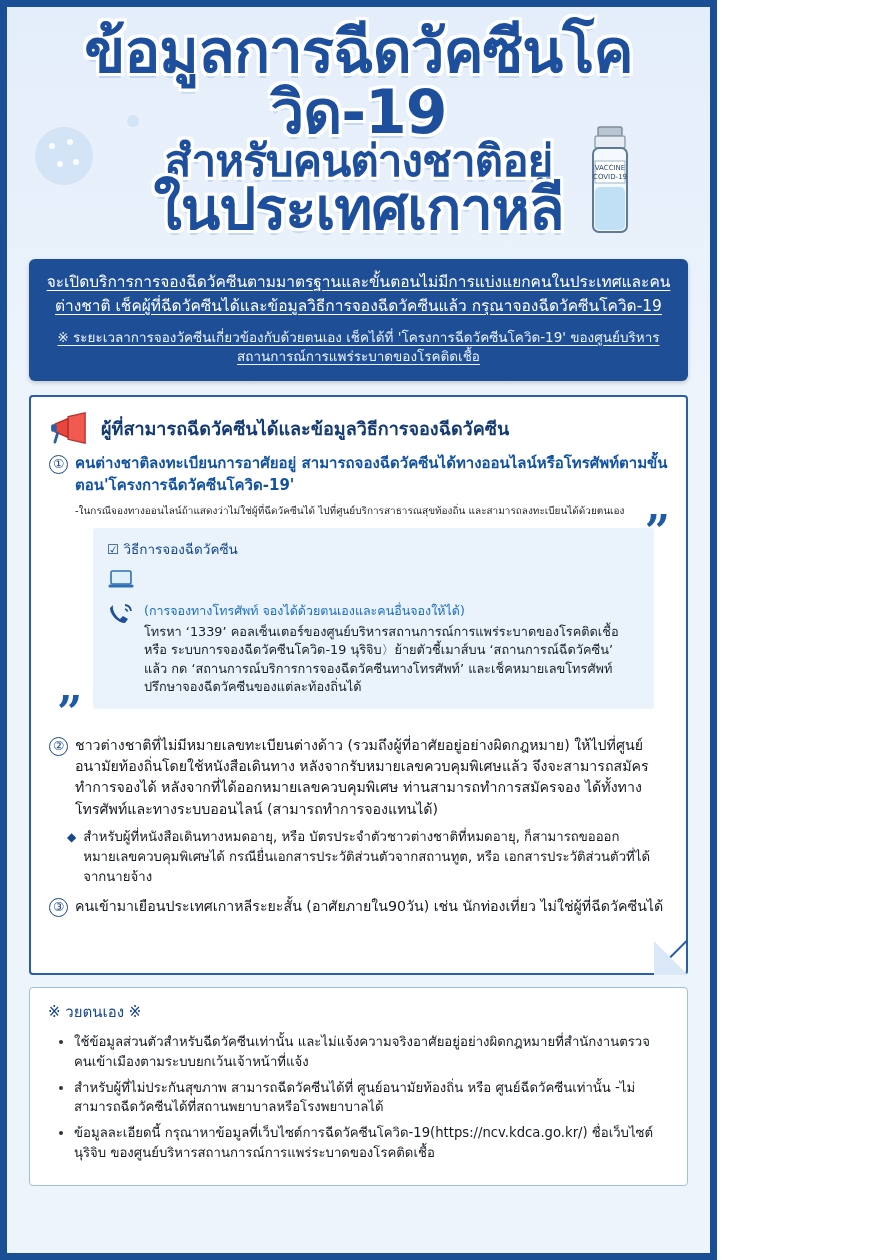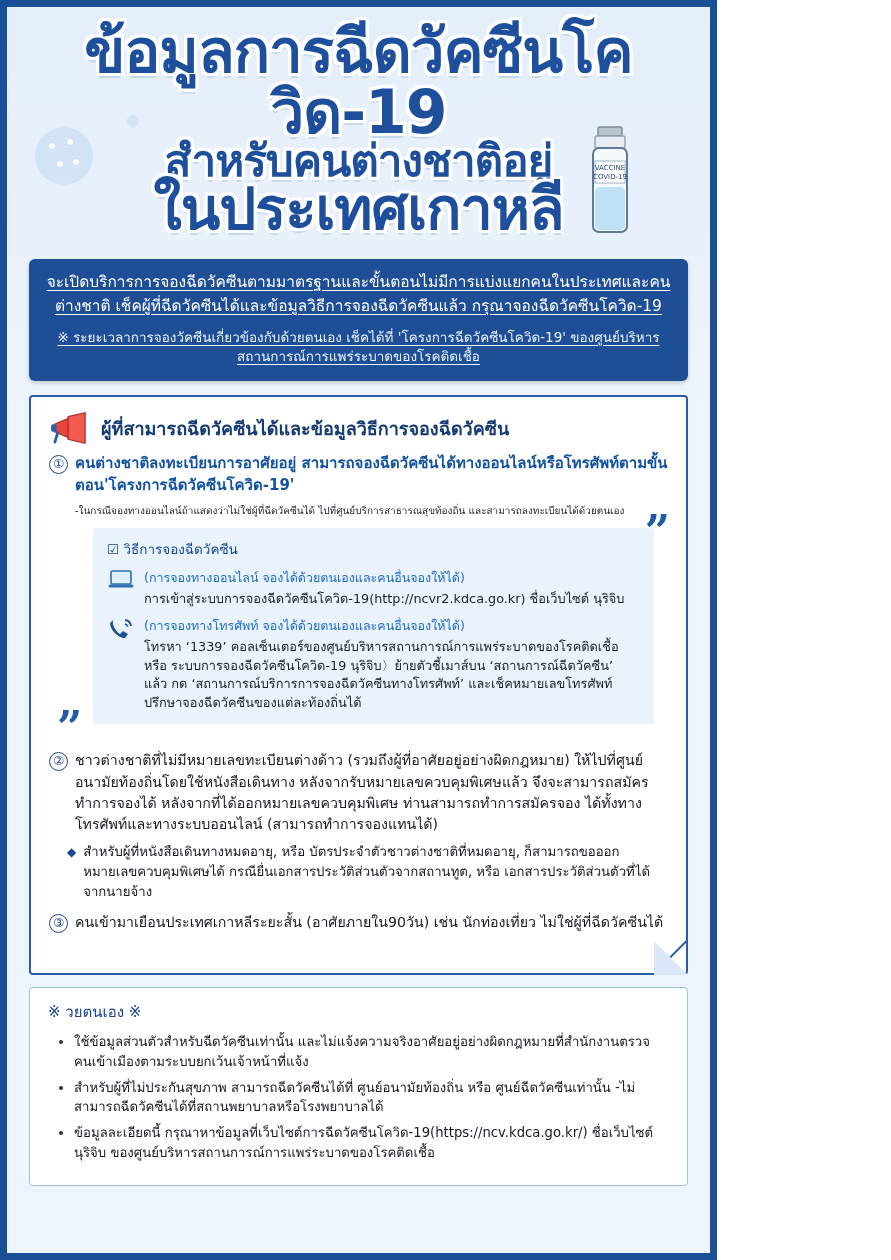--- a/index.html
+++ b/index.html
@@ -360,24 +360,20 @@
           <span>☑</span>
           <span>วิธีการจองฉีดวัคซีน</span>
         </div>
 
         <div class="q-item">
           <div class="q-ico">
             <svg width="26" height="20" viewBox="0 0 26 20">
               <rect x="3" y="2" width="20" height="13" rx="1.6" fill="#dff0fb" stroke="#2f6fb5" stroke-width="1.6"></rect>
               <rect x="0.5" y="15.5" width="25" height="3" rx="1.5" fill="#2f6fb5"></rect>
             </svg>
-          </div>
-          <div>
-            <div class="q-lead">(การจองทางออนไลน์  จองได้ด้วยตนเองและคนอื่นจองให้ได้)</div>
-            <div class="q-body">การเข้าสู่ระบบการจองฉีดวัคซีนโควิด-19(http://ncvr2.kdca.go.kr) ชื่อเว็บไซต์ นุริจิบ</div>
           </div>
         </div>
 
         <div class="q-item">
           <div class="q-ico">
             <svg width="26" height="22" viewBox="0 0 26 22">
               <path d="M5 3 C4 7 7 14 12 17 L15 14 L20 17 L17 21 C10 21 2 13 2 6 Z" fill="#1f4f96"></path>
               <path d="M17 3 a7 7 0 0 1 6 6" stroke="#1f4f96" stroke-width="1.8" fill="none"></path>
               <path d="M17 7 a3.5 3.5 0 0 1 2.6 2.6" stroke="#1f4f96" stroke-width="1.6" fill="none"></path>
             </svg>

